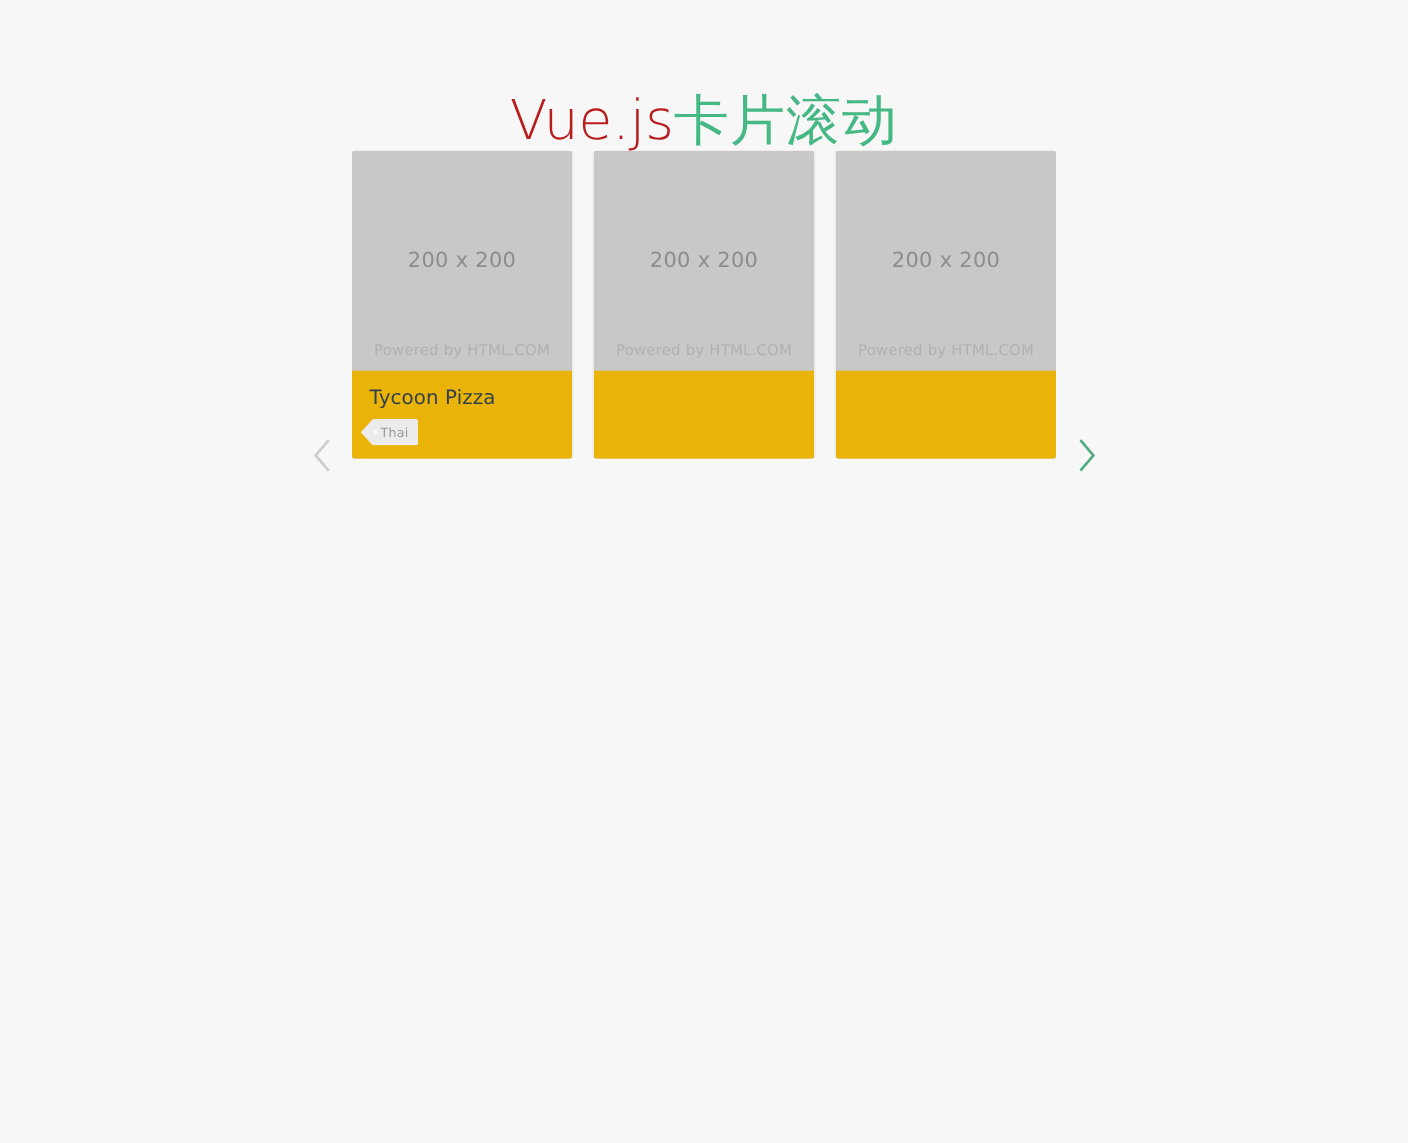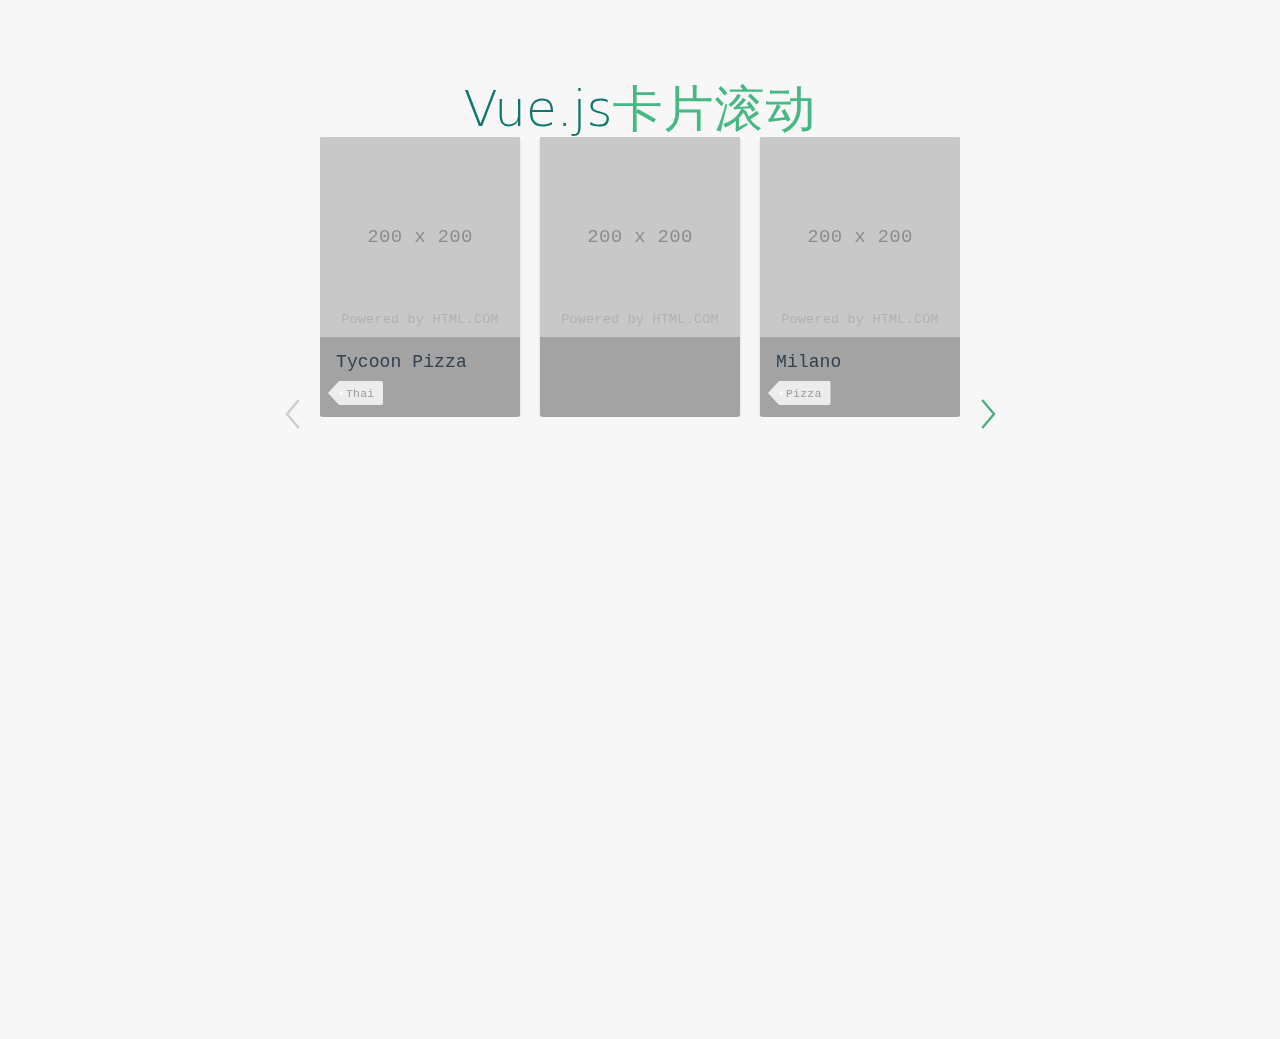--- a/index.html
+++ b/index.html
@@ -61,27 +61,26 @@
     left: 0;
     top: 0;
     height: 280px;
     display: flex;
     gap: 20px;
   }
 
   
   .card {
     width: 200px;
-    background: #a3a3a3;
+    background: #eab308;
     border-radius: 3px;
     box-shadow: 0 1px 3px rgba(0,0,0,0.10), 0 1px 2px rgba(0,0,0,0.06);
     overflow: hidden;
     flex: 0 0 200px;
     position: relative;
-    font-family: Liberation Mono, monospace;
   }
   .card-media {
     position: relative;
     width: 200px;
     height: 200px;
     background: #c8c8c8;
     display: block;
   }
   .card-media-size {
     position: absolute;
@@ -181,21 +180,21 @@
     stroke-linecap: square;
     stroke-linejoin: miter;
   }
   .chev.disabled path { stroke: #cdcdcd; }
   .chev.enabled  path { stroke: #4fac7f; }
 </style>
 </head>
 <body style="background: rgb(247, 247, 247);">
 
 <h1 class="page-title">
-  <span class="title-latin" style="color: #0f766e;">Vue.js</span><span class="title-cjk" style="color: rgb(69, 184, 132);">卡片滚动</span>
+  <span class="title-latin" style="color: #b91c1c;">Vue.js</span><span class="title-cjk" style="color: rgb(69, 184, 132);">卡片滚动</span>
 </h1>
 
 <div class="carousel">
 
   <div class="carousel-viewport">
     <div class="carousel-track">
 
       <div class="card">
         <div class="card-media">
           <div class="card-media-size">200 x 200</div>
@@ -215,27 +214,20 @@
           <div class="card-media-size">200 x 200</div>
           <div class="card-media-credit">Powered by HTML.COM</div>
         </div>
       </div>
 
       <div class="card">
         <div class="card-media">
           <div class="card-media-size">200 x 200</div>
           <div class="card-media-credit">Powered by HTML.COM</div>
         </div>
-        <div class="card-body">
-          <div class="card-title">Milano</div>
-          <div class="tag">
-            <span class="tag-hole"></span>
-            <span class="tag-label">Pizza</span>
-          </div>
-        </div>
       </div>
 
     </div>
   </div>
 
   <button class="nav-arrow prev" aria-label="Previous">
     <svg class="chev disabled" viewBox="0 0 17 30">
       <path d="M14 2 L3 15 L14 28" style="stroke: rgb(205, 205, 205);"></path>
     </svg>
   </button>

